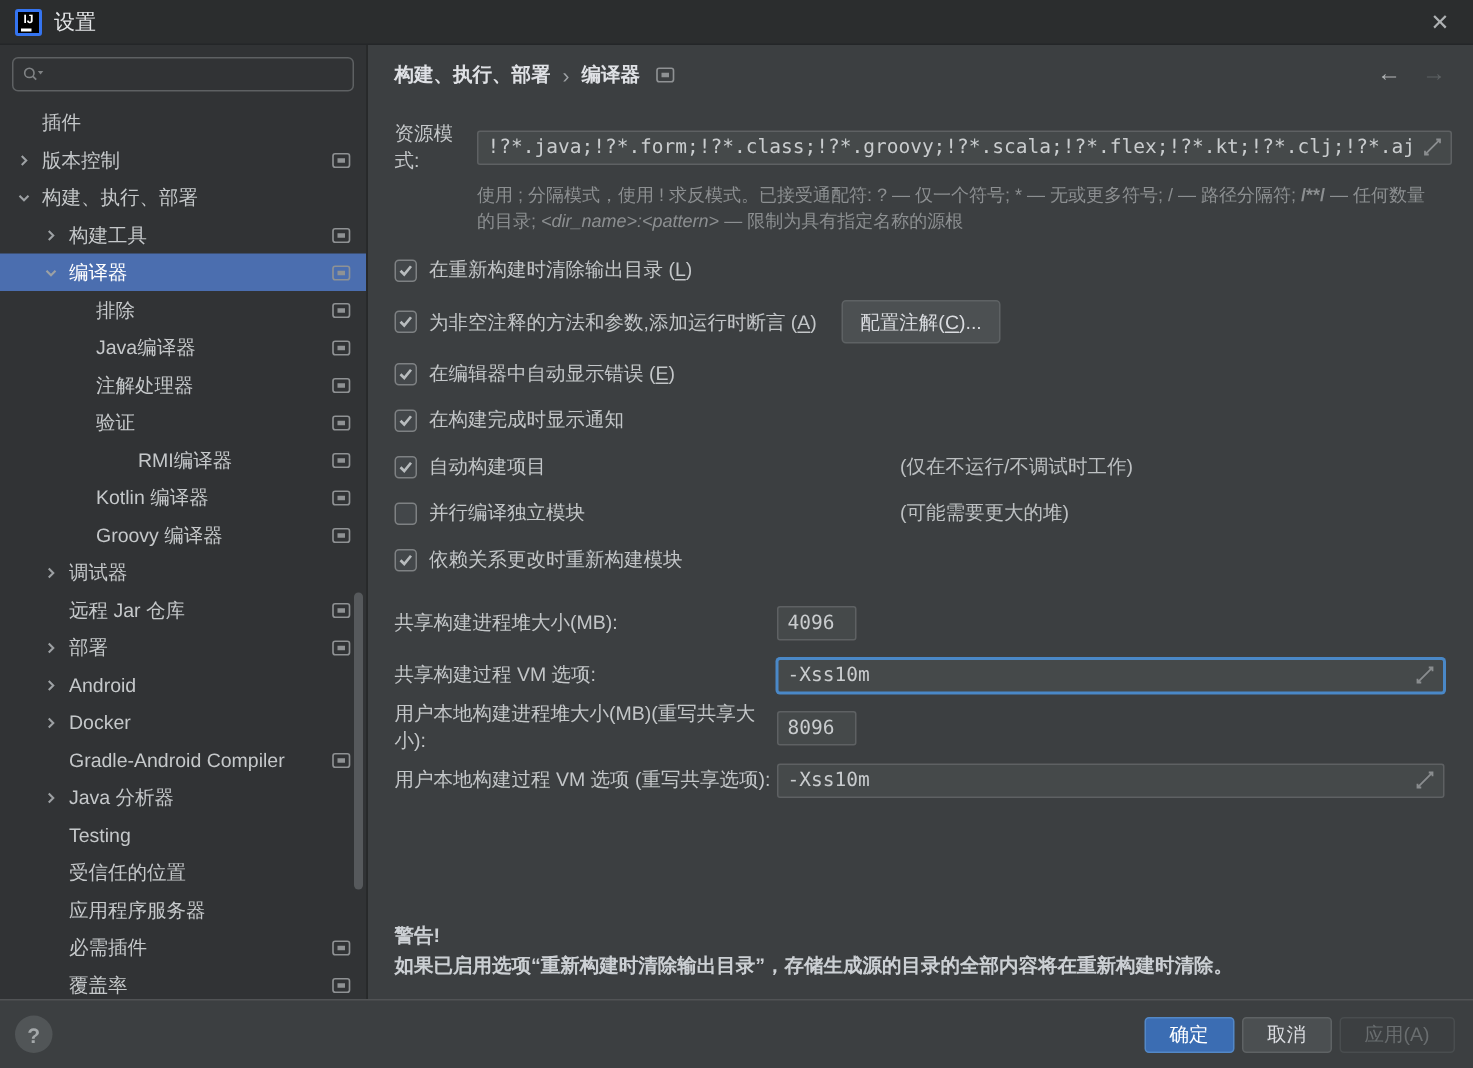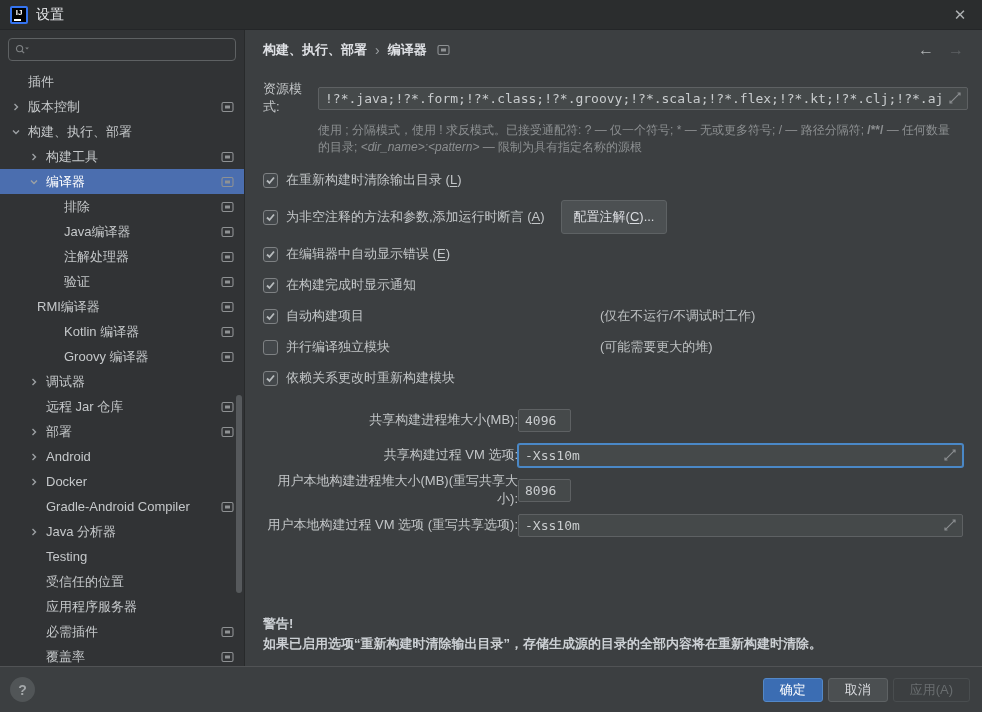--- a/index.html
+++ b/index.html
@@ -51,25 +51,25 @@
   .res-help i { font-style:italic; }
   .res-help b { font-weight:bold; }
 
   .cb-list { margin-top:13px; }
   .cb-row { position:relative; display:flex; align-items:center; min-height:22px; margin-bottom:9px; }
   .cb-box { width:15px; height:15px; flex:none; background:#43474a; border:1px solid #7e8183; border-radius:3px; margin-right:8px; display:flex; align-items:center; justify-content:center; cursor:pointer; }
   .cb-box.unchecked svg { visibility:hidden; }
   .cb-label { color:#c3c6c8; }
   .cb-label u, .btn u { text-underline-offset:2px; }
   .cb-note { position:absolute; left:337px; color:#bdc0c2; }
-  .btn { height:34px; background:#4c5052; border:1px solid #5e6264; border-radius:3px; color:#dadce0; padding:0 12px; font-size:13px; margin-left:16px; cursor:pointer; font-family:inherit; }
+  .btn { height:29px; background:#4c5052; border:1px solid #5e6264; border-radius:3px; color:#dadce0; padding:0 12px; font-size:13px; margin-left:16px; cursor:pointer; font-family:inherit; }
 
   .field-list { margin-top:10px; }
   .field-row { display:flex; align-items:center; height:24px; margin-bottom:11px; }
-  .field-label { flex:none; width:255px;text-align:right; }
+  .field-label { flex:none; width:255px; }
   .input-narrow { width:53px; }
   .input-wide { flex:1; }
   .text-field.focused { border:1px solid #4a88c7; box-shadow:0 0 0 1px #4a88c7; }
 
   .warning { margin-top:auto; font-weight:bold; color:#ccd0d4; line-height:20px; }
 
   
   .footer { height:46px; border-top:1px solid #515355; display:flex; align-items:center; padding:0 12px 0 10px; background:#3c3f41; }
   .help-circle { width:25px; height:25px; border-radius:50%; background:#515557; color:#a4a8aa; font-weight:bold; font-size:14px; display:flex; align-items:center; justify-content:center; cursor:pointer; }
   .footer-btns { margin-left:auto; display:flex; gap:5px; }
@@ -190,21 +190,21 @@
           <div class="tree-row" style="padding-left: 46px;">
             <span class="chev"></span>
             <span class="tree-label">验证</span>
             <span class="row-icon">
               <svg width="13" height="12" viewBox="0 0 13 12">
                 <rect x="1" y="1.5" width="11" height="9" rx="1.5" fill="none" stroke="#8f9294" stroke-width="1.1"></rect>
                 <rect x="4" y="4.5" width="5" height="3" fill="#8f9294"></rect>
               </svg>
             </span>
           </div>
-          <div class="tree-row" style="padding-left: 19px;">
+          <div class="tree-row" style="padding-left: 26px; gap: 48px;">
             <span class="chev"></span>
             <span class="tree-label">RMI编译器</span>
             <span class="row-icon">
               <svg width="13" height="12" viewBox="0 0 13 12">
                 <rect x="1" y="1.5" width="11" height="9" rx="1.5" fill="none" stroke="#8f9294" stroke-width="1.1"></rect>
                 <rect x="4" y="4.5" width="5" height="3" fill="#8f9294"></rect>
               </svg>
             </span>
           </div>
           <div class="tree-row" style="padding-left: 46px; align-items: center;">

